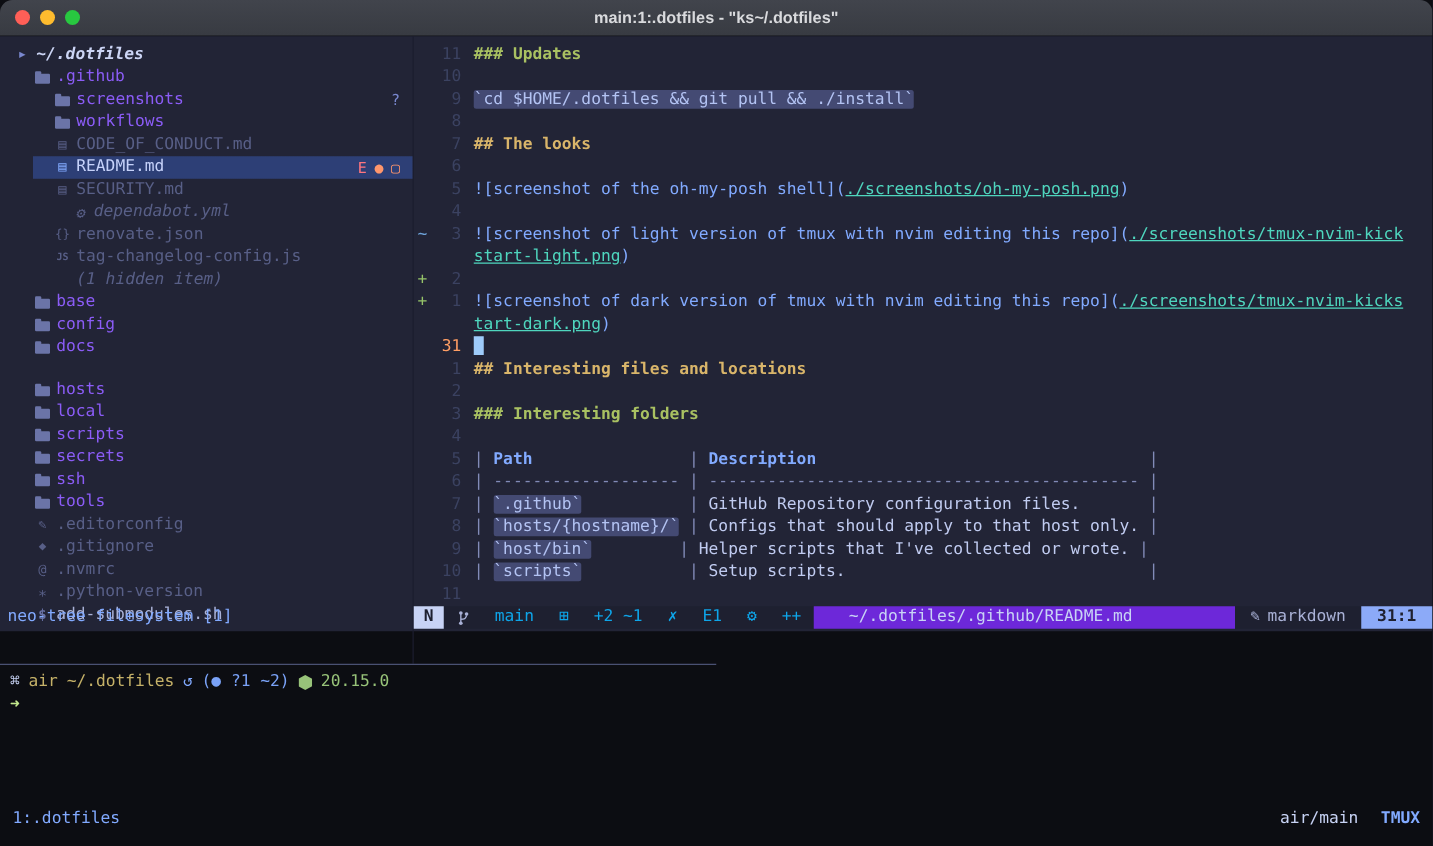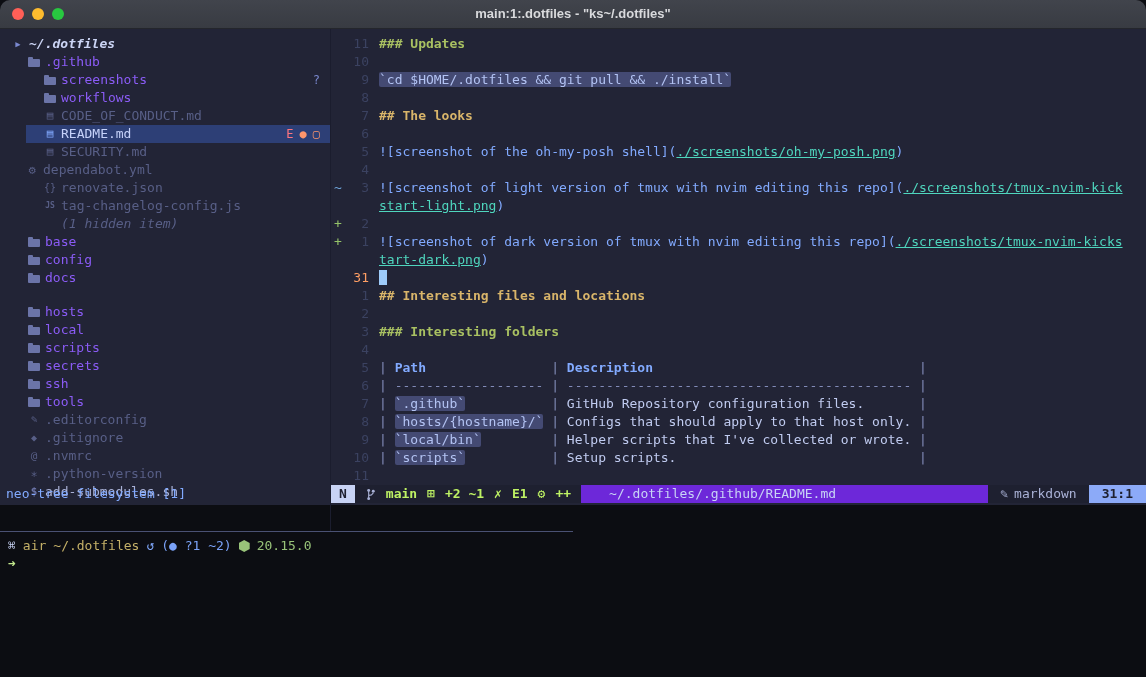--- a/index.html
+++ b/index.html
@@ -66,21 +66,21 @@
   .p-url{color:#4fd6be;text-decoration:underline;}
   .p-pipe{color:#828bb8;}
   .p-th{color:#82aaff;font-weight:bold;}
   .p-cell{color:#c0cbf0;}
   .p-sp{}
   
   .lualine{position:absolute;left:0;right:0;top:456px;height:18px;display:flex;
            background:#1e2030;align-items:stretch;}
   .seg{display:flex;align-items:center;}
   .seg-mode{background:#c8d3f5;color:#1e2030;font-weight:bold;padding:0 8px;}
-  .seg-info{padding:0 10px;gap:10px;color:#bef264;font-weight:bold;}
+  .seg-info{padding:0 10px;gap:20px;color:#0ea5e9;}
   .seg-info .licon{display:inline-flex;align-items:center;}
   .ic-diff::before{content:"⊞";}
   .ic-diag::before{content:"✗";}
   .ic-gear::before{content:"⚙";}
   .ic-pencil::before{content:"✎";}
   .seg-file{flex:1;background:#6d28d9;color:#c8d3f5;padding:0 28px;}
   .seg-ft{padding:0 12px;gap:6px;color:#a9b1d6;}
   .seg-pos{background:#8caaf8;color:#1e2030;font-weight:bold;padding:0 13px;}
   
   .pane-border{position:absolute;left:0;top:502px;width:573px;height:1px;background:#4a5173;}
@@ -148,21 +148,21 @@
             <span class="badges">
               <span class="badge b-red">E</span>
               <span class="badge b-orange">●</span>
               <span class="badge b-orange">▢</span>
             </span>
           </div>
           <div class="trow dim" style="padding-left: 42px;">
             <span class="ticon i-md"></span>
             <span class="tlabel">SECURITY.md</span>
           </div>
-          <div class="trow dim" style="padding-left: 24px;">
+          <div class="trow dim" style="padding-left: 56px; font-style: italic;">
             <span class="ticon i-gear"></span>
             <span class="tlabel">dependabot.yml</span>
           </div>
           <div class="trow dim" style="padding-left: 42px;">
             <span class="ticon i-braces"></span>
             <span class="tlabel">renovate.json</span>
           </div>
           <div class="trow dim" style="padding-left: 42px;">
             <span class="ticon i-js"></span>
             <span class="tlabel">tag-changelog-config.js</span>
@@ -339,21 +339,21 @@
             <span class="etext"><span class="p-pipe">| </span><span class="p-code">`.github`</span><span class="p-sp">           </span><span class="p-pipe">| </span><span class="p-cell">GitHub Repository configuration files.</span><span class="p-sp">       </span><span class="p-pipe">|</span></span>
           </div>
           <div class="eline">
             <span class="esign"></span>
             <span class="enum">8</span>
             <span class="etext"><span class="p-pipe">| </span><span class="p-code">`hosts/{hostname}/`</span><span class="p-sp"> </span><span class="p-pipe">| </span><span class="p-cell">Configs that should apply to that host only.</span><span class="p-sp"> </span><span class="p-pipe">|</span></span>
           </div>
           <div class="eline">
             <span class="esign"></span>
             <span class="enum">9</span>
-            <span class="etext"><span class="p-pipe">| </span><span class="p-code">`local/bin`</span><span class="p-sp">         </span><span class="p-pipe">| </span><span class="p-cell">Helper scripts that I've collected or wrote.</span><span class="p-sp"> </span><span class="p-pipe">|</span></span>
+            <span class="etext"><span class="p-pipe">| </span><span class="p-code">`host/bin`</span><span class="p-sp">         </span><span class="p-pipe">| </span><span class="p-cell">Helper scripts that I've collected or wrote.</span><span class="p-sp"> </span><span class="p-pipe">|</span></span>
           </div>
           <div class="eline">
             <span class="esign"></span>
             <span class="enum">10</span>
             <span class="etext"><span class="p-pipe">| </span><span class="p-code">`scripts`</span><span class="p-sp">           </span><span class="p-pipe">| </span><span class="p-cell">Setup scripts.</span><span class="p-sp">                               </span><span class="p-pipe">|</span></span>
           </div>
           <div class="eline">
             <span class="esign"></span>
             <span class="enum">11</span>
             <span class="etext"></span>
@@ -398,15 +398,22 @@
         <span class="pr-sync"></span>
         <span class="pr-git">(● ?1 ~2)</span>
         <span class="pr-hex"></span>
         <span class="pr-node">20.15.0</span>
       </div>
       <div class="promptline">
         <span class="pr-arrow">➜</span>
       </div>
     </div>
 
+    <div class="tmuxbar">
+      <span class="t-left">1:.dotfiles</span>
+      <span class="t-right">
+        <span class="t-session">air/main</span>
+        <span class="t-badge">TMUX</span>
+      </span>
+    </div>
 
   </div>
 </div>
 
 </body></html>

